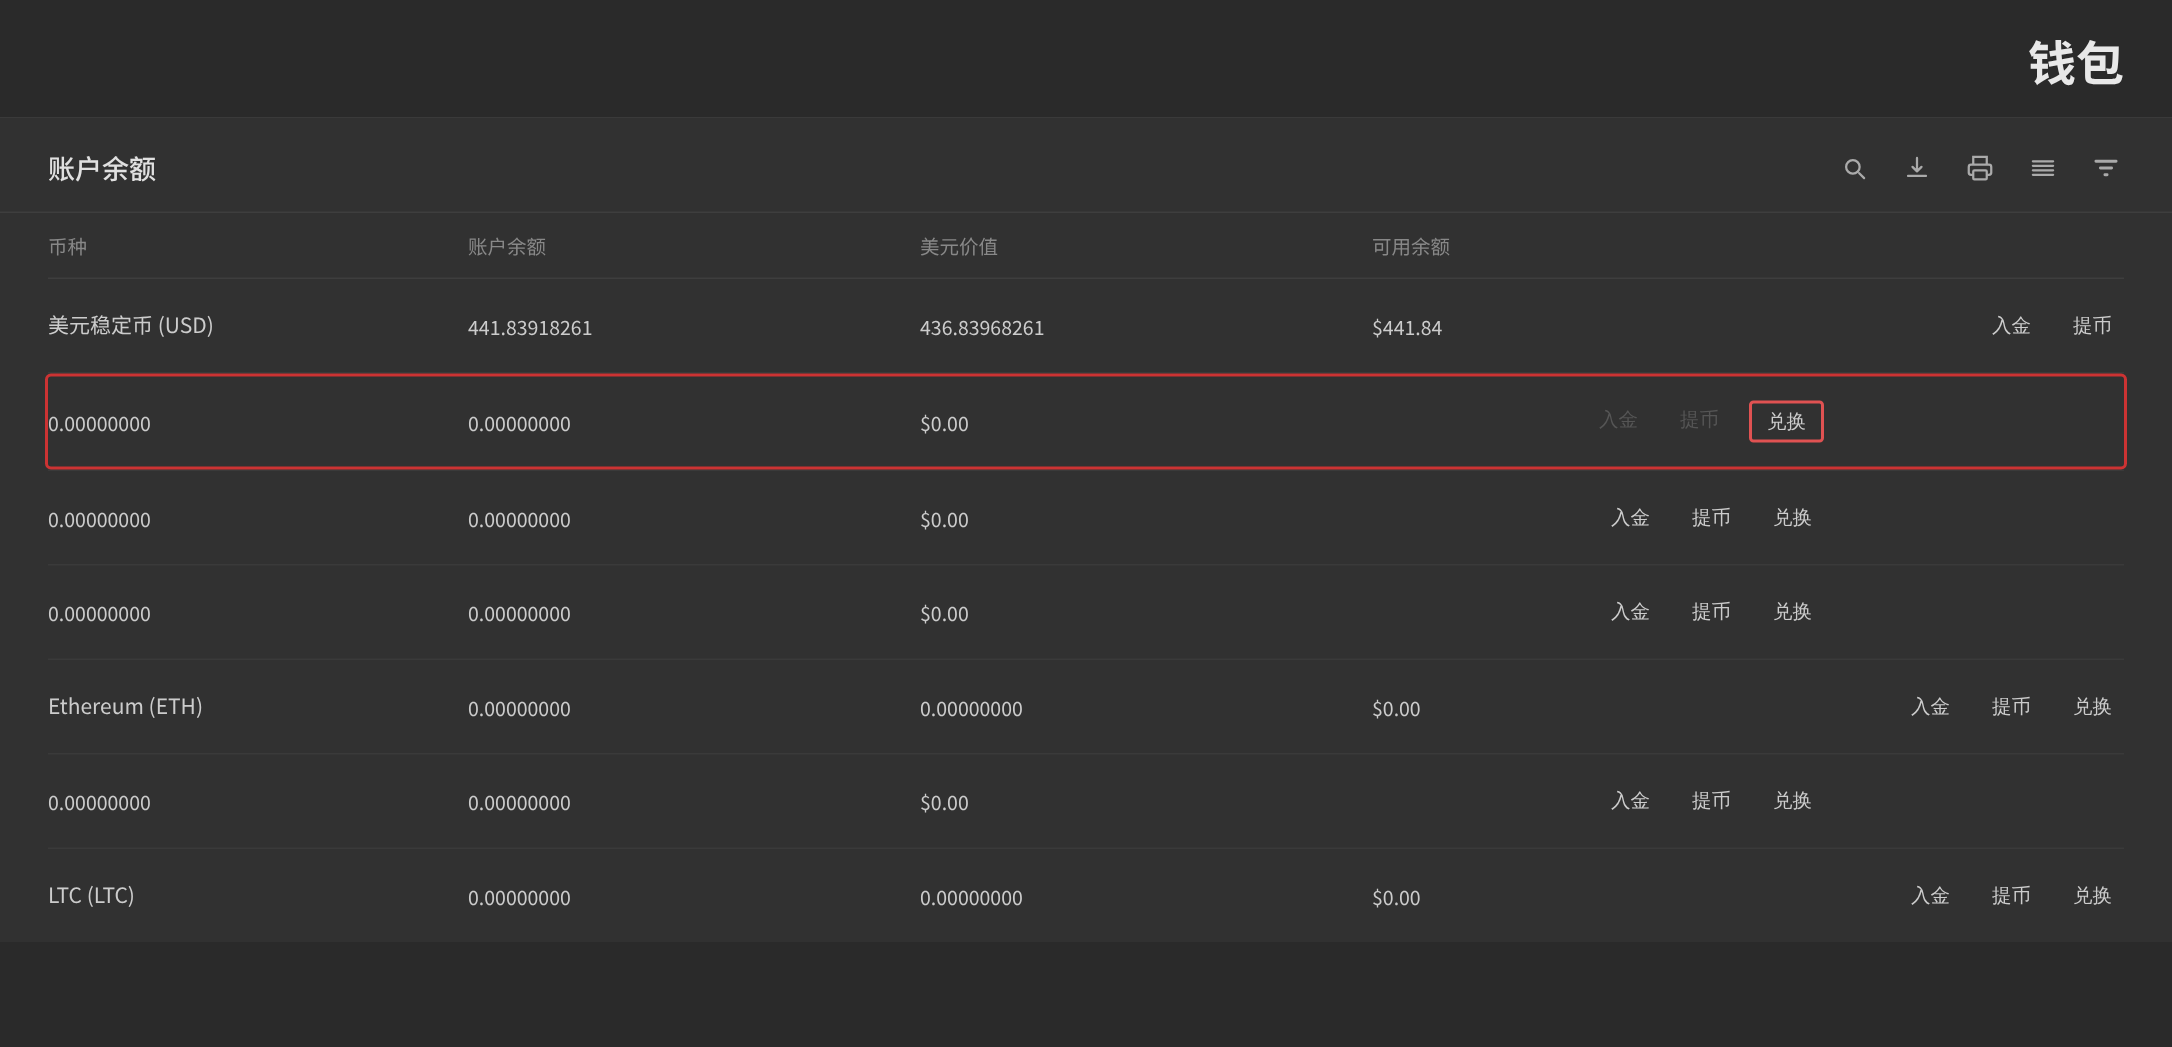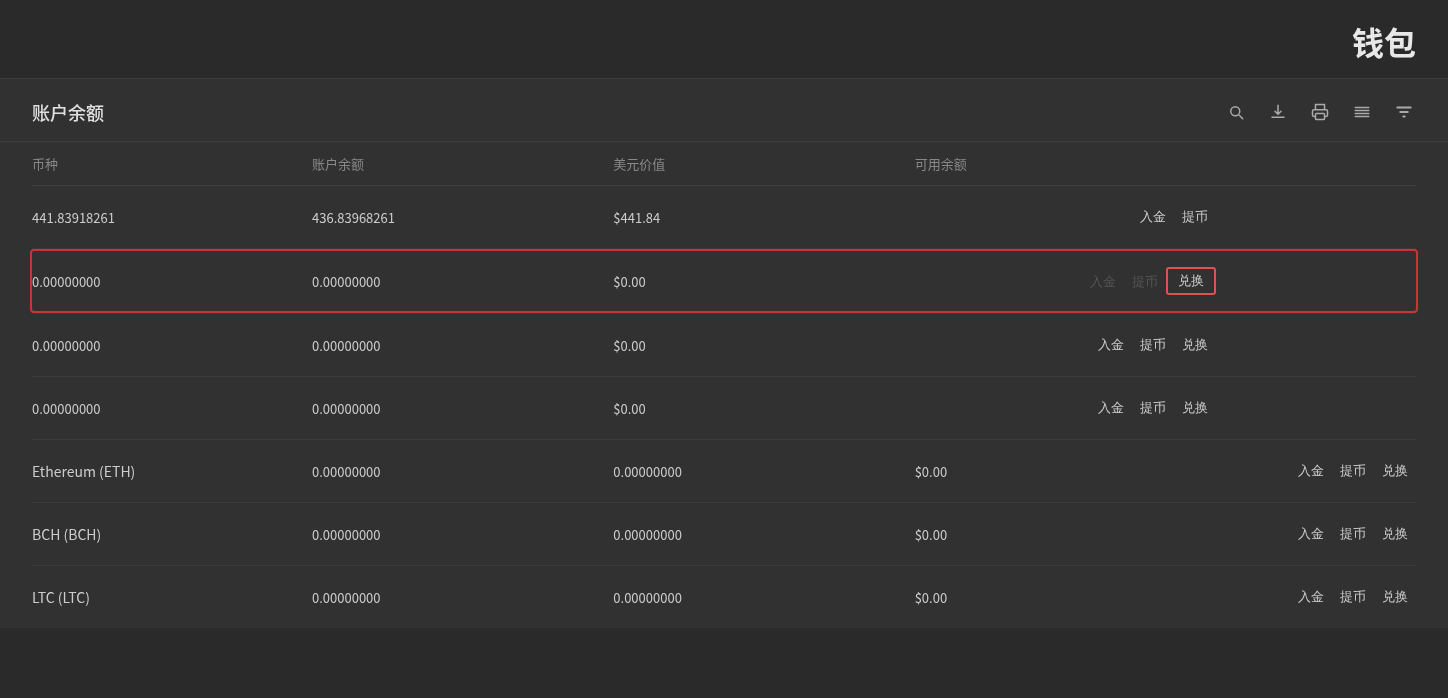--- a/index.html
+++ b/index.html
@@ -99,21 +99,22 @@
     }
 
     .cell-usd {
       color: #cccccc;
       font-size: 13px;
     }
 
     .actions-cell {
       display: flex;
       justify-content: flex-end;
-      align-items: flex-end;
+      align-items: flex-start;
+      gap: 12px;
     }
 
     .action-btn {
       color: #cccccc;
       font-size: 13px;
       cursor: pointer;
       padding: 4px 8px;
       border-radius: 3px;
       background: transparent;
       border: none;
@@ -195,20 +196,21 @@
   <div class="table-container">
     <div class="table-header-row">
       <span>币种</span>
       <span>账户余额</span>
       <span>美元价值</span>
       <span>可用余额</span>
       <span></span>
     </div>
 
     <div class="table-row">
+      <span class="cell-currency">美元稳定币 (USD)</span>
       <span class="cell-number">441.83918261</span>
       <span class="cell-number">436.83968261</span>
       <span class="cell-usd">$441.84</span>
       <div class="actions-cell">
         <button class="action-btn">入金</button>
         <button class="action-btn">提币</button>
       </div>
     </div>
 
     <div class="table-row ftt-row-wrapper" style="position:relative;">
@@ -251,21 +253,20 @@
       <span class="cell-number">0.00000000</span>
       <span class="cell-usd">$0.00</span>
       <div class="actions-cell">
         <button class="action-btn">入金</button>
         <button class="action-btn">提币</button>
         <button class="action-btn">兑换</button>
       </div>
     </div>
 
     <div class="table-row">
-      <span class="cell-currency">BCH (BCH)</span>
       <span class="cell-number">0.00000000</span>
       <span class="cell-number">0.00000000</span>
       <span class="cell-usd">$0.00</span>
       <div class="actions-cell">
         <button class="action-btn">入金</button>
         <button class="action-btn">提币</button>
         <button class="action-btn">兑换</button>
       </div>
     </div>
 

